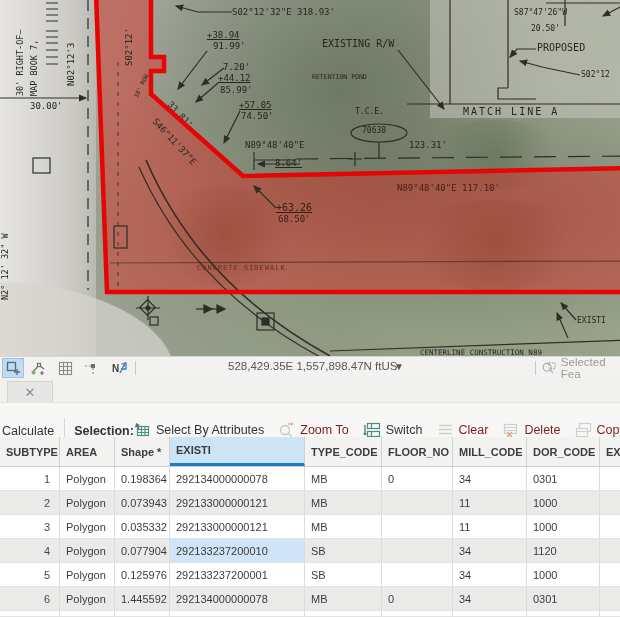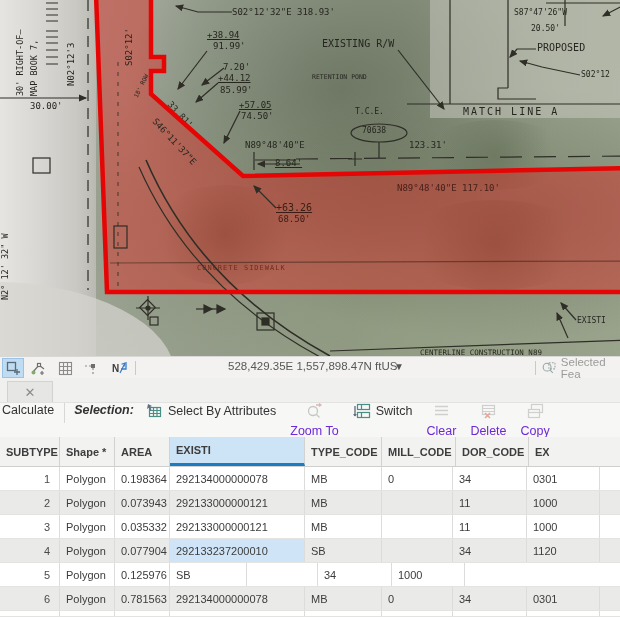--- a/index.html
+++ b/index.html
@@ -36,28 +36,28 @@
   #sel-feat{position:absolute;left:530px;top:0;height:22px;display:flex;align-items:center;color:#9b9b99;}
 
   
   #tab-strip{position:absolute;left:0;top:378px;width:620px;height:24px;background:#f0f0ef;}
   #table-tab{position:absolute;left:7px;top:3px;width:44px;height:21px;background:#e6e6e5;
     border:1px solid #d2d2d0;border-bottom:none;display:flex;align-items:center;justify-content:center;
     color:#8b8b8b;font-size:13px;}
 
   
   #table-toolbar{position:absolute;left:0;top:402px;width:620px;height:35px;background:#f7f7f6;
-    border-top:1px solid #e2e2e0;border-bottom:2px solid #22c55e;display:flex;align-items:flex-start;
+    border-top:1px solid #e2e2e0;border-bottom:2px solid #22c55e;display:flex;align-items:flex-end;
     font-size:12.5px;color:#333;}
   .tb-sep{width:1px;height:20px;background:#d7d7d5;margin:0 9px 0 10px;flex:0 0 auto;}
   .tb-btn{display:flex;align-items:center;gap:5px;margin-right:14px;white-space:nowrap;cursor:pointer;}
-  .tb-btn.disabled{color:#6d28d9;cursor:default;flex-direction:column;}
+  .tb-btn.disabled{color:#7f1d1d;cursor:default;}
   .tb-btn svg{flex:0 0 auto;}
   #calc-label{margin-left:2px;white-space:nowrap;}
-  #selection-label{font-weight:bold;margin-right:12px;white-space:nowrap;font-style:italic;}
+  #selection-label{font-weight:bold;margin-right:0;white-space:nowrap;}
 
   
   #attr-table{position:absolute;left:0;top:437px;width:620px;height:180px;background:#fff;font-size:11px;color:#3c3c3c;}
   .thead{display:flex;height:30px;background:#f2f2f1;border-bottom:1px solid #cfcfcd;box-sizing:border-box;}
   .th{display:flex;align-items:center;padding:0 6px;box-sizing:border-box;border-right:1px solid #d2d2d0;
     font-weight:bold;color:#3d3d3d;overflow:hidden;white-space:nowrap;}
   .th.sel{background:#cde3f6;border-bottom:3px solid #1a7dc4;}
   .trow{display:flex;height:24px;border-bottom:1px solid #e3e3e1;box-sizing:border-box;background:#fff;}
   .trow.alt{background:#eaeaе9;}
   .trow.alt{background:#eaeae9;}
@@ -320,24 +320,25 @@
             <path d="M1.5,9.5 H12.5"></path>
           </g>
         </svg>
       <span>Copy</span>
     </div>
   </div>
 
   <div id="attr-table">
     <div class="thead">
       <div class="th c0">SUBTYPE</div>
+      <div class="th c2">AREA</div>
       <div class="th c1">Shape *</div>
-      <div class="th c2">AREA</div>
       <div class="th c3 sel">EXISTI</div>
       <div class="th c4">TYPE_CODE</div>
+      <div class="th c5">FLOOR_NO</div>
       <div class="th c6">MILL_CODE</div>
       <div class="th c7">DOR_CODE</div>
       <div class="th c8">EX</div>
     </div>
     <div id="table-body">
         <div class="trow">
           <div class="td c0 rownum">1</div>
           <div class="td c1">Polygon</div>
           <div class="td c2">0.198364</div>
           <div class="td c3">292134000000078</div>
@@ -377,30 +378,31 @@
           <div class="td c4">SB</div>
           <div class="td c5"></div>
           <div class="td c6">34</div>
           <div class="td c7">1120</div>
           <div class="td c8"></div>
         </div>
         <div class="trow">
           <div class="td c0 rownum">5</div>
           <div class="td c1">Polygon</div>
           <div class="td c2">0.125976</div>
+          <div class="td c3">292133237200001</div>
           <div class="td c4">SB</div>
           <div class="td c5"></div>
           <div class="td c6">34</div>
           <div class="td c7">1000</div>
           <div class="td c8"></div>
         </div>
         <div class="trow alt">
           <div class="td c0 rownum">6</div>
           <div class="td c1">Polygon</div>
-          <div class="td c2">0.781563</div>
+          <div class="td c2">1.445592</div>
           <div class="td c3">292134000000078</div>
           <div class="td c4">MB</div>
           <div class="td c5">0</div>
           <div class="td c6">34</div>
           <div class="td c7">0301</div>
           <div class="td c8"></div>
         </div>
         <div class="trow" style="height: 6px;">
           <div class="td c0"></div>
           <div class="td c1"></div>

